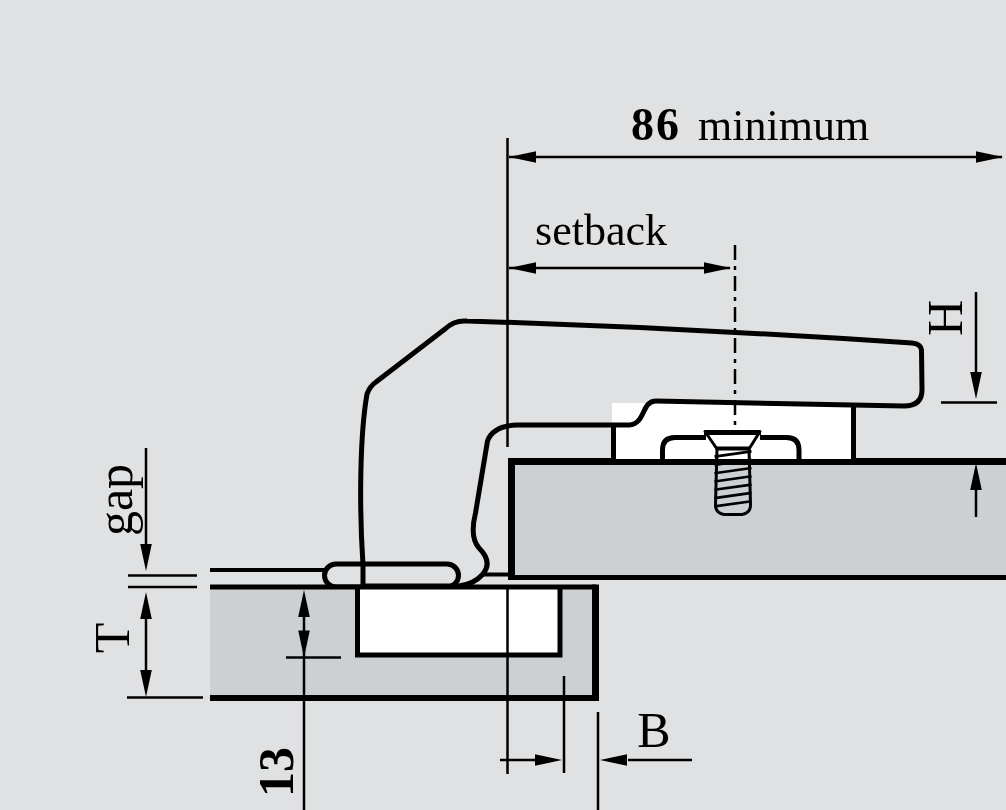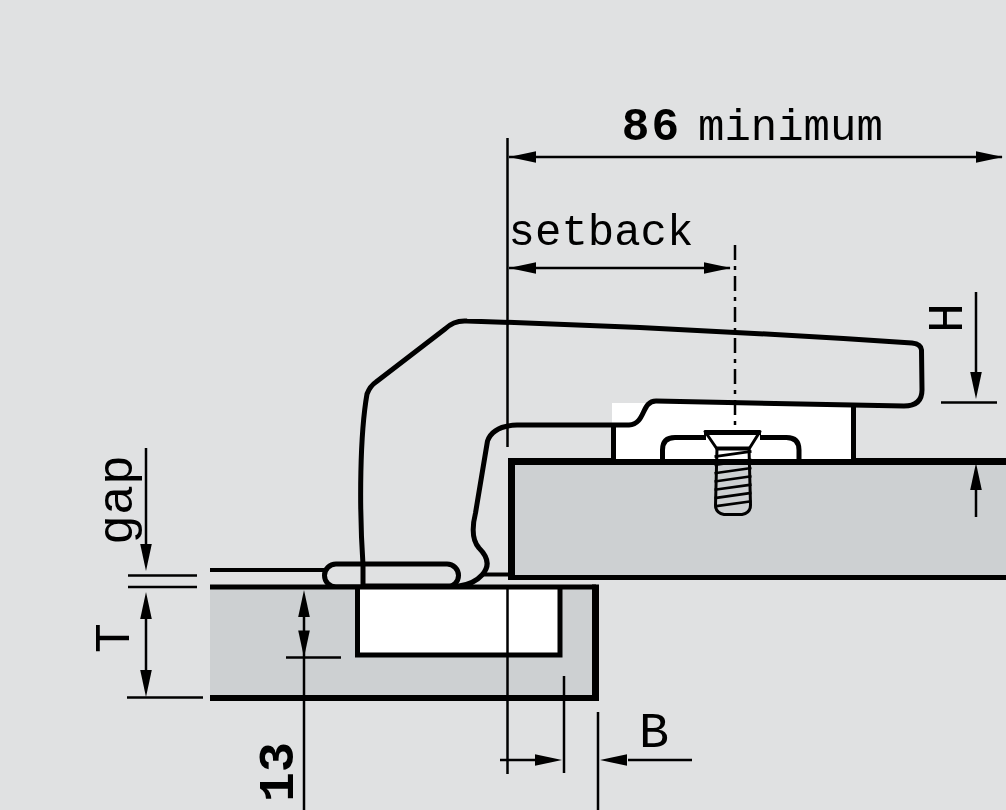--- a/index.html
+++ b/index.html
@@ -3,21 +3,21 @@
 <meta charset="utf-8">
 <style>
   :root{
     --background:#e0e1e2;
     --panel_fill:#cdd0d2;
     --line:#000000;
     --part_fill:#ffffff;
   }
   html,body{margin:0;padding:0;background:var(--background);}
   .stage{position:relative;width:1006px;height:810px;background:var(--background);overflow:hidden;
-         font-family:Liberation Mono, monospace;}
+         font-family:Liberation Serif, serif;}
   svg{position:absolute;left:0;top:0;}
   .panel{fill:var(--panel_fill);stroke:none;}
   .part{fill:var(--part_fill);}
   .ln{stroke:var(--line);fill:none;stroke-linecap:butt;}
   .w7{stroke-width:7;} .w6{stroke-width:6;} .w5{stroke-width:5;} .w4{stroke-width:4;}
   .w3{stroke-width:3;} .w26{stroke-width:2.6;} .thin{stroke-width:2.5;}
   .round{stroke-linejoin:round;}
   .arrow{fill:var(--line);stroke:none;}
   .lbl{font-size:44px;fill:var(--line);}
   .lblBig{font-size:50px;fill:var(--line);}

